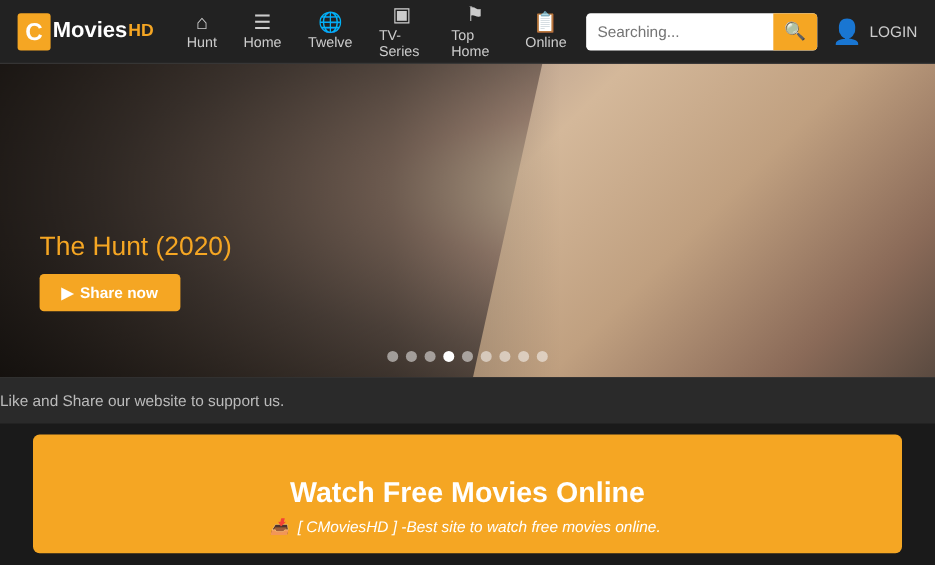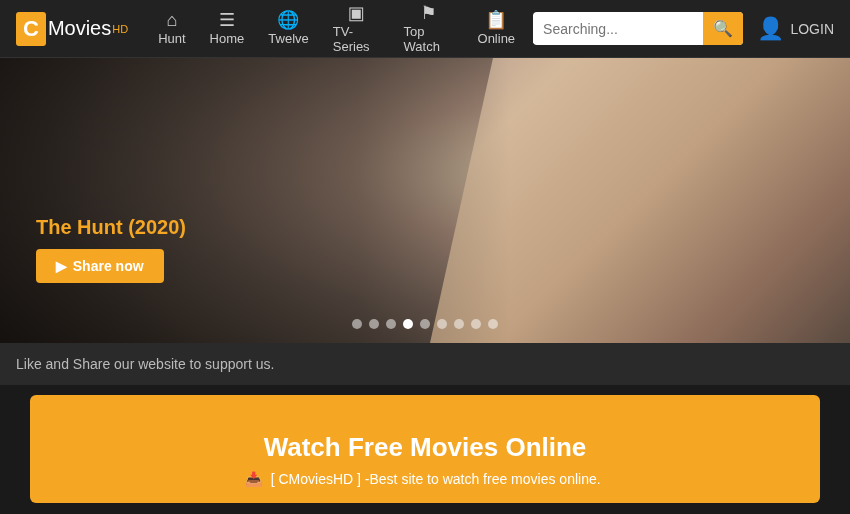--- a/index.html
+++ b/index.html
@@ -24,26 +24,26 @@
       color: #fff;
       font-weight: bold;
       font-size: 22px;
       padding: 4px 7px;
       border-radius: 3px;
       margin-right: 2px;
     }
     .logo-text {
       color: #fff;
       font-size: 20px;
-      font-weight: normal;
+      font-weight: bold;
     }
     .logo-hd {
       color: #f5a623;
-      font-size: 11px;
-      font-weight: normal;
+      font-size: 16px;
+      font-weight: bold;
       vertical-align: super;
       margin-left: 1px;
       text-align: center;
     }
     nav {
       display: flex;
       align-items: center;
       gap: 4px;
       flex: 1;
     }
@@ -135,22 +135,22 @@
       background: linear-gradient(to right, rgba(0,0,0,0.65) 0%, rgba(0,0,0,0.3) 70%, transparent 100%);
     }
     .hero-content {
       position: absolute;
       bottom: 60px;
       left: 36px;
       right: 50%;
     }
     .hero-title {
       color: #f5a623;
-      font-size: 20px;
-      font-weight: bold;
+      font-size: 24px;
+      font-weight: normal;
       margin-bottom: 10px;
     }
     .hero-desc {
       color: #ddd;
       font-size: 13px;
       line-height: 1.5;
       margin-bottom: 16px;
     }
     .watch-btn {
       background: #f5a623;
@@ -182,21 +182,21 @@
       background: rgba(255,255,255,0.5);
       cursor: pointer;
     }
     .dot.active {
       background: #fff;
     }
 
     
     .support-bar {
       background: #2a2a2a;
-      padding: 10px 16px;
+      padding: 10px 0;
       font-size: 14px;
       color: #bbb;
       height: 42px;
       display: flex;
       align-items: center;
     }
 
     
     .cta-banner {
       background: #f5a623;
@@ -213,20 +213,21 @@
     .cta-title {
       font-size: 26px;
       font-weight: bold;
       color: #fff;
       margin-bottom: 8px;
       margin-top: 20px;
     }
     .cta-sub {
       font-size: 14px;
       color: #fff;
+      font-style: italic;
     }
     .cta-sub span {
       margin-right: 4px;
     }
   </style>
 </head>
 <body>
 
 <header class="header">
   <div class="logo">
@@ -247,21 +248,21 @@
     <a class="nav-item">
       <span class="nav-icon">🌐</span>
       <span>Twelve</span>
     </a>
     <a class="nav-item">
       <span class="nav-icon">▣</span>
       <span>TV-Series</span>
     </a>
     <a class="nav-item">
       <span class="nav-icon">⚑</span>
-      <span>Top Watch</span>
+      <span>Top Home</span>
     </a>
     <a class="nav-item">
       <span class="nav-icon">📋</span>
       <span>Online</span>
     </a>
   </nav>
 
   <div class="search-box">
     <input class="search-input" type="text" placeholder="Searching..." style="">
     <button class="search-btn">🔍</button>

